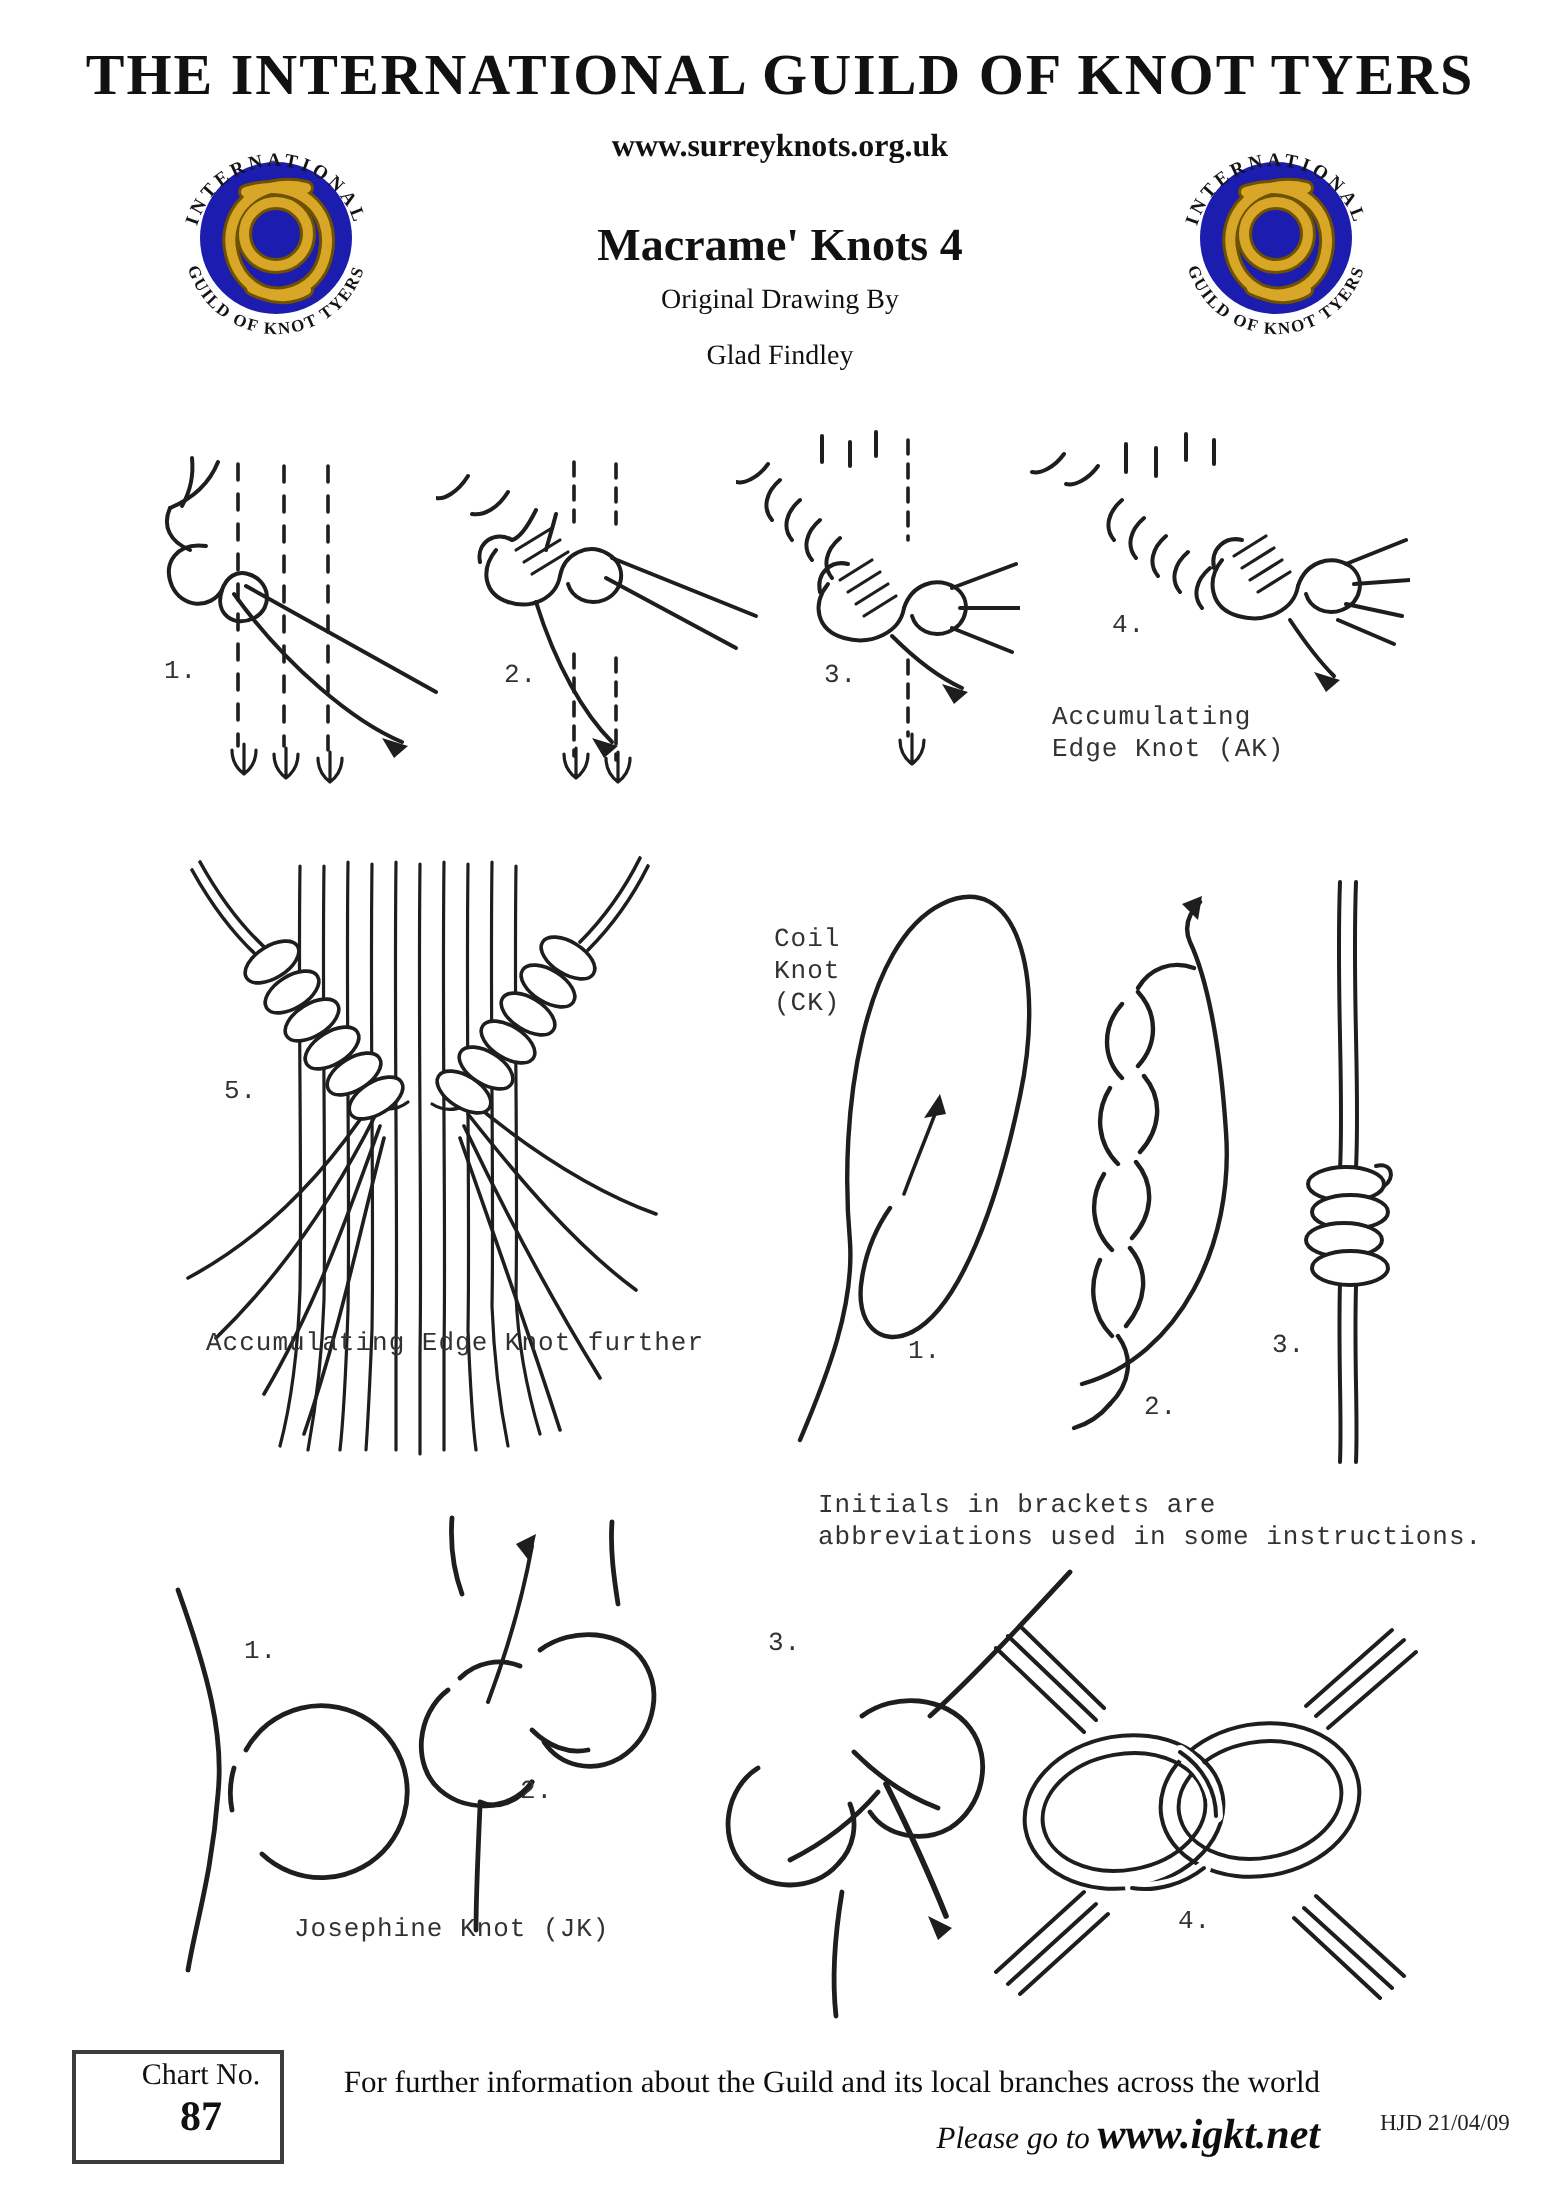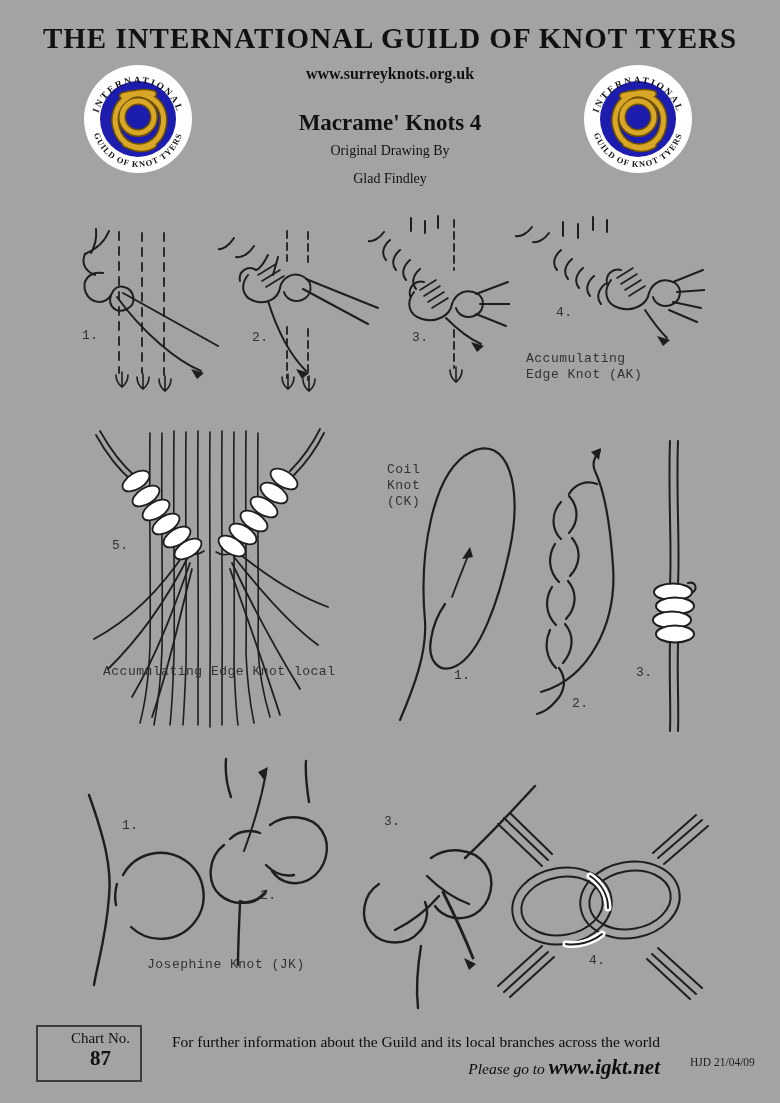--- a/index.html
+++ b/index.html
@@ -1,18 +1,18 @@
 <!DOCTYPE html>
 <html><head>
 <meta charset="utf-8">
 <style>
   html,body{margin:0;padding:0;background:#e8e8e8;}
   .sheet{
     position:relative;width:780px;height:1103px;margin:0 auto;
-    background:#a3a3a3;overflow:hidden;
+    background:#ffffff;overflow:hidden;
     font-family:"Liberation Serif","DejaVu Serif",serif;color:#111;
   }
   .abs{position:absolute;}
   .ctr{left:0;width:780px;text-align:center;}
   .title{font-weight:bold;font-size:29px;letter-spacing:1px;}
   .site{font-weight:bold;font-size:16px;}
   .subtitle{font-weight:bold;font-size:23px;}
   .credit{font-size:14px;line-height:16px;}
   .mono{
     font-family:"Liberation Mono","DejaVu Sans Mono",monospace;
@@ -191,21 +191,21 @@
       <ellipse transform="rotate(32 194 68)" cx="194" cy="68" rx="15" ry="8"></ellipse>
       <ellipse transform="rotate(32 184 82)" cx="184" cy="82" rx="15" ry="8"></ellipse>
       <ellipse transform="rotate(32 174 96)" cx="174" cy="96" rx="15" ry="8"></ellipse>
       <ellipse transform="rotate(32 163 109)" cx="163" cy="109" rx="15" ry="8"></ellipse>
       <ellipse transform="rotate(32 152 121)" cx="152" cy="121" rx="15" ry="8"></ellipse>
     </g>
   </svg>
 
   <span class="abs mono" style="left:112px;top:538px;">5.</span>
   <div class="abs mono" style="left:103px;top:664px;">
-    <div>Accumulating Edge Knot local</div>
+    <div>Accumulating Edge Knot further</div>
   </div>
 
   <div class="abs mono" style="left:387px;top:462px;">
     <div>Coil</div>
     <div>Knot</div>
     <div>(CK)</div>
   </div>
 
   <svg class="art" style="left:380px;top:435px;" width="155" height="295" viewBox="0 0 155 295" fill="none" stroke="#1e1e1e" stroke-width="2.2" stroke-linecap="round">
     <path d="M 20,285 C 34,252 47,218 45,186 C 39,120 52,36 91,17 C 128,-1 143,52 130,113 C 119,166 100,219 76,231"></path>
@@ -232,20 +232,24 @@
       <ellipse cx="32" cy="185" rx="19" ry="8.5"></ellipse>
       <ellipse cx="35" cy="199" rx="19" ry="8.5"></ellipse>
     </g>
     <path d="M 48,148 C 56,146 58,154 52,158"></path>
   </svg>
 
   <span class="abs mono" style="left:454px;top:668px;">1.</span>
   <span class="abs mono" style="left:572px;top:696px;">2.</span>
   <span class="abs mono" style="left:636px;top:665px;">3.</span>
 
+  <div class="abs mono" style="left:409px;top:745px;">
+    <div>Initials in brackets are</div>
+    <div>abbreviations used in some instructions.</div>
+  </div>
 
   <svg class="art" style="left:75px;top:785px;" width="140" height="215" viewBox="0 0 140 215" fill="none" stroke="#1e1e1e" stroke-width="2.4" stroke-linecap="round">
     <path d="M 14,10 C 29,52 37,82 34,112 C 31,152 23,176 19,200"></path>
     <path d="M 48,90 A 43,43 0 1 1 56,142"></path>
     <path d="M 41,120 A 44,44 0 0 1 42,99"></path>
   </svg>
 
   <svg class="art" style="left:200px;top:755px;" width="155" height="225" viewBox="0 0 155 225" fill="none" stroke="#1e1e1e" stroke-width="2.4" stroke-linecap="round">
     <path d="M 26,4 C 25,18 27,31 31,42"></path>
     <path d="M 106,6 C 105,20 107,34 109,47"></path>

